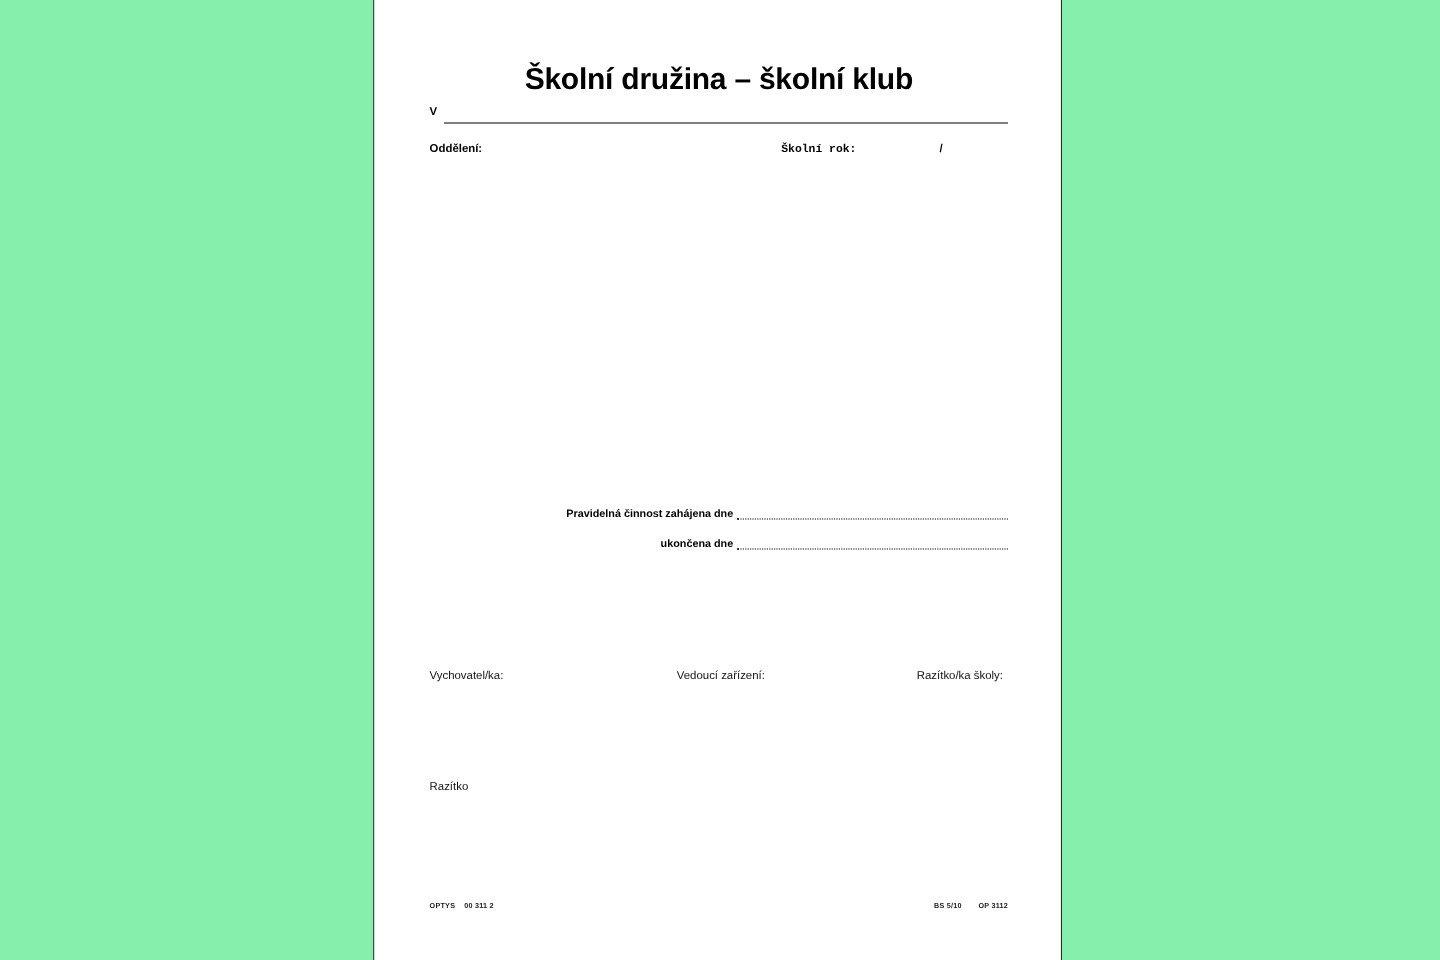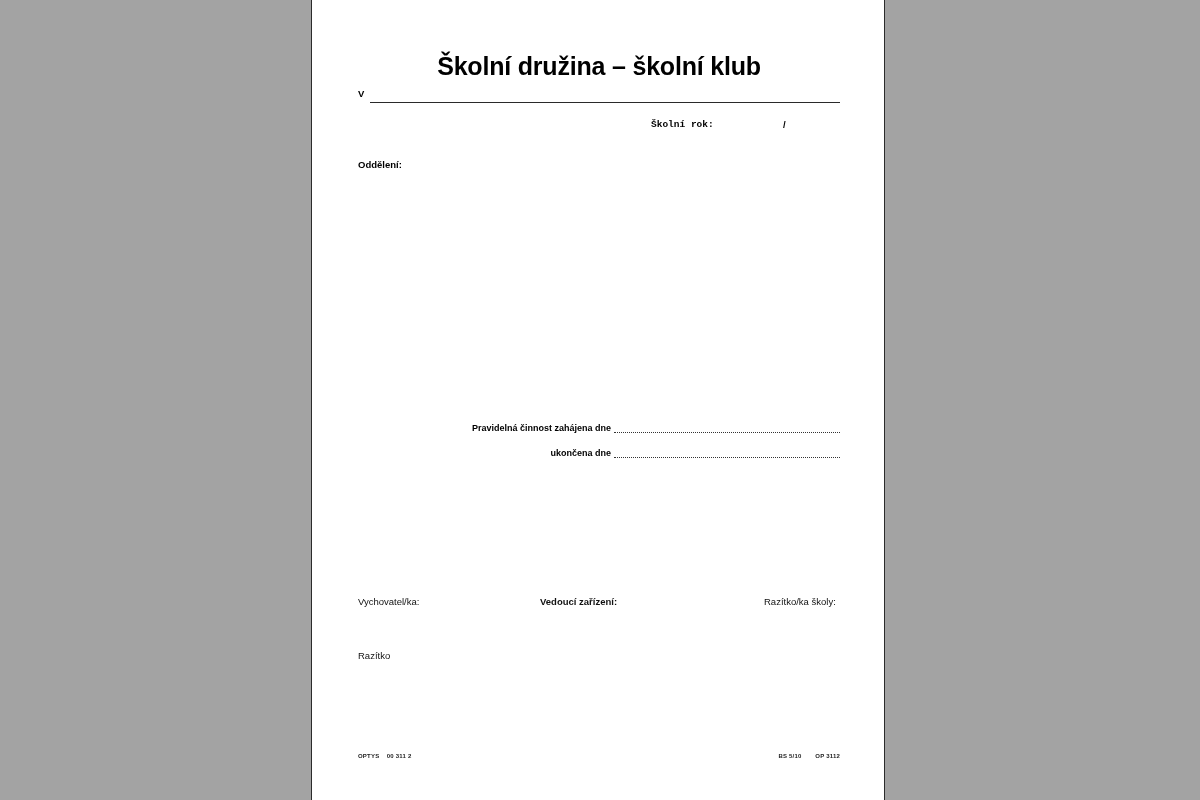--- a/index.html
+++ b/index.html
@@ -13,21 +13,21 @@
   body {
     font-family: "Liberation Sans", sans-serif;
     color: #111111;
   }
 
   
   #canvas {
     position: relative;
     width: 1200px;
     height: 800px;
-    background: #a3a3a3;
+    background: #86efac;
   }
 
   
   .edge-rule {
     position: absolute;
     top: 0;
     width: 1px;
     height: 800px;
     background: #2b2b2b;
   }
@@ -93,21 +93,21 @@
     position: absolute;
     top: 119px;
     left: 0;
     width: 482px;
     height: 16px;
     font-size: 9.5px;
     font-weight: bold;
     color: #000000;
   }
   .meta-section { position: absolute; top: 0; }
-  .meta-section.oddeleni { left: 0; margin-top: 40px; }
+  .meta-section.oddeleni { left: 0; }
   .meta-section.rok      { left: 293px; font-family: Liberation Mono, monospace; }
   .slash { position: absolute; left: 425px; top: 0; font-size: 9.5px; font-weight: bold; }
 
   
   .main-title {
     position: absolute;
     top: 283px;
     left: 0;
     width: 482px;
     text-align: center;
@@ -144,23 +144,23 @@
   
   .sig-row {
     position: absolute;
     top: 558px;
     left: 0;
     width: 482px;
     height: 14px;
     font-size: 9.5px;
     color: #111111;
   }
-  .sig-item { position: absolute; top: 0; white-space: nowrap; margin-top: 38px; }
+  .sig-item { position: absolute; top: 0; white-space: nowrap; }
   .sig-item.a { left: 0; }
-  .sig-item.b { left: 182px; font-weight: bold; }
+  .sig-item.b { left: 206px; }
   .sig-item.c { left: 406px; }
 
   .stamp {
     position: absolute;
     top: 650px;
     left: 0;
     width: 482px;
     text-align: left;
     font-size: 9.5px;
     color: #111111;

